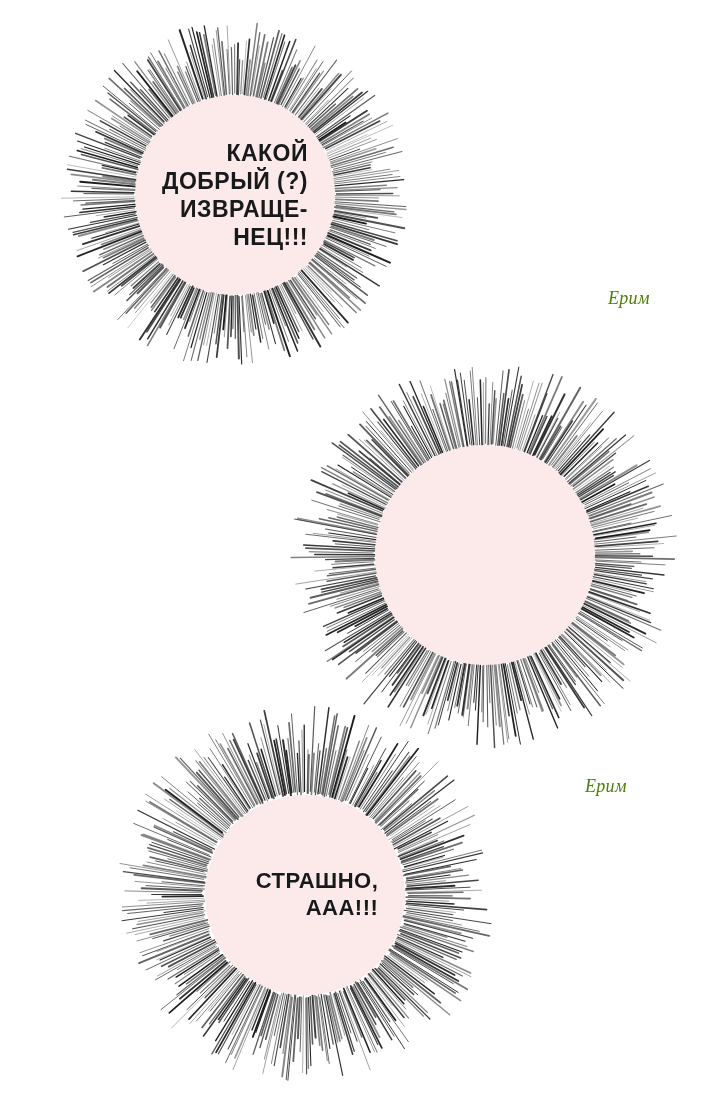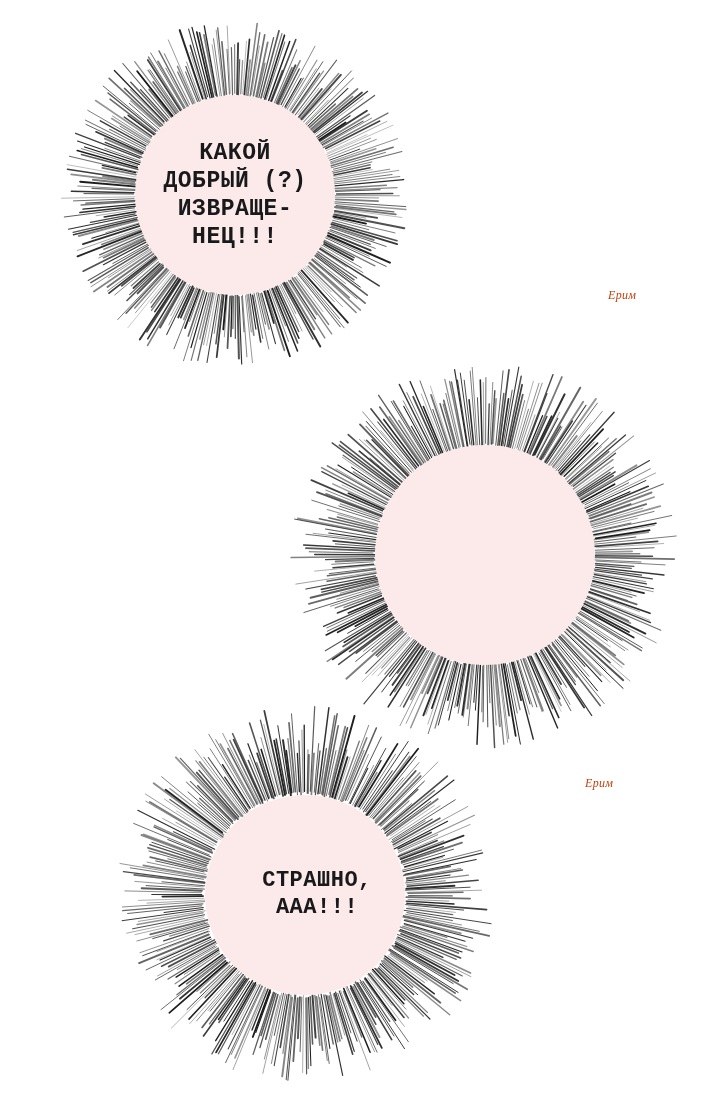--- a/index.html
+++ b/index.html
@@ -39,27 +39,27 @@
     height: 100%;
   }
   .burst .core {
     position: absolute;
     border-radius: 50%;
     background: #fbeae9;
   }
   .burst .text {
     position: relative;
     z-index: 3;
-    text-align: center;
+    text-align: right;
     color: #18191b;
     font-weight: 700;
     letter-spacing: 0.5px;
     line-height: 1.22;
     white-space: pre-line;
-    font-family: Liberation Mono, monospace;
+    font-family: Liberation Sans, sans-serif;
   }
 
   
   #burst-1 {
     left: 60px;
     top: 20px;
     width: 350px;
     height: 350px;
   }
   #burst-1 .core {
@@ -105,22 +105,22 @@
   #burst-3 .text {
     font-size: 22px;
     margin-left: 24px;
   }
 
   
   .signature {
     position: absolute;
     font-family: "Liberation Serif", serif;
     font-style: italic;
-    font-size: 12px;
-    color: #c2410c;
+    font-size: 18px;
+    color: #4d7c0f;
     letter-spacing: 0.3px;
   }
   #signature-1 { left: 608px; top: 288px; }
   #signature-2 { left: 585px; top: 776px; }
 </style>
 </head>
 <body>
 
 <div class="page">
 

